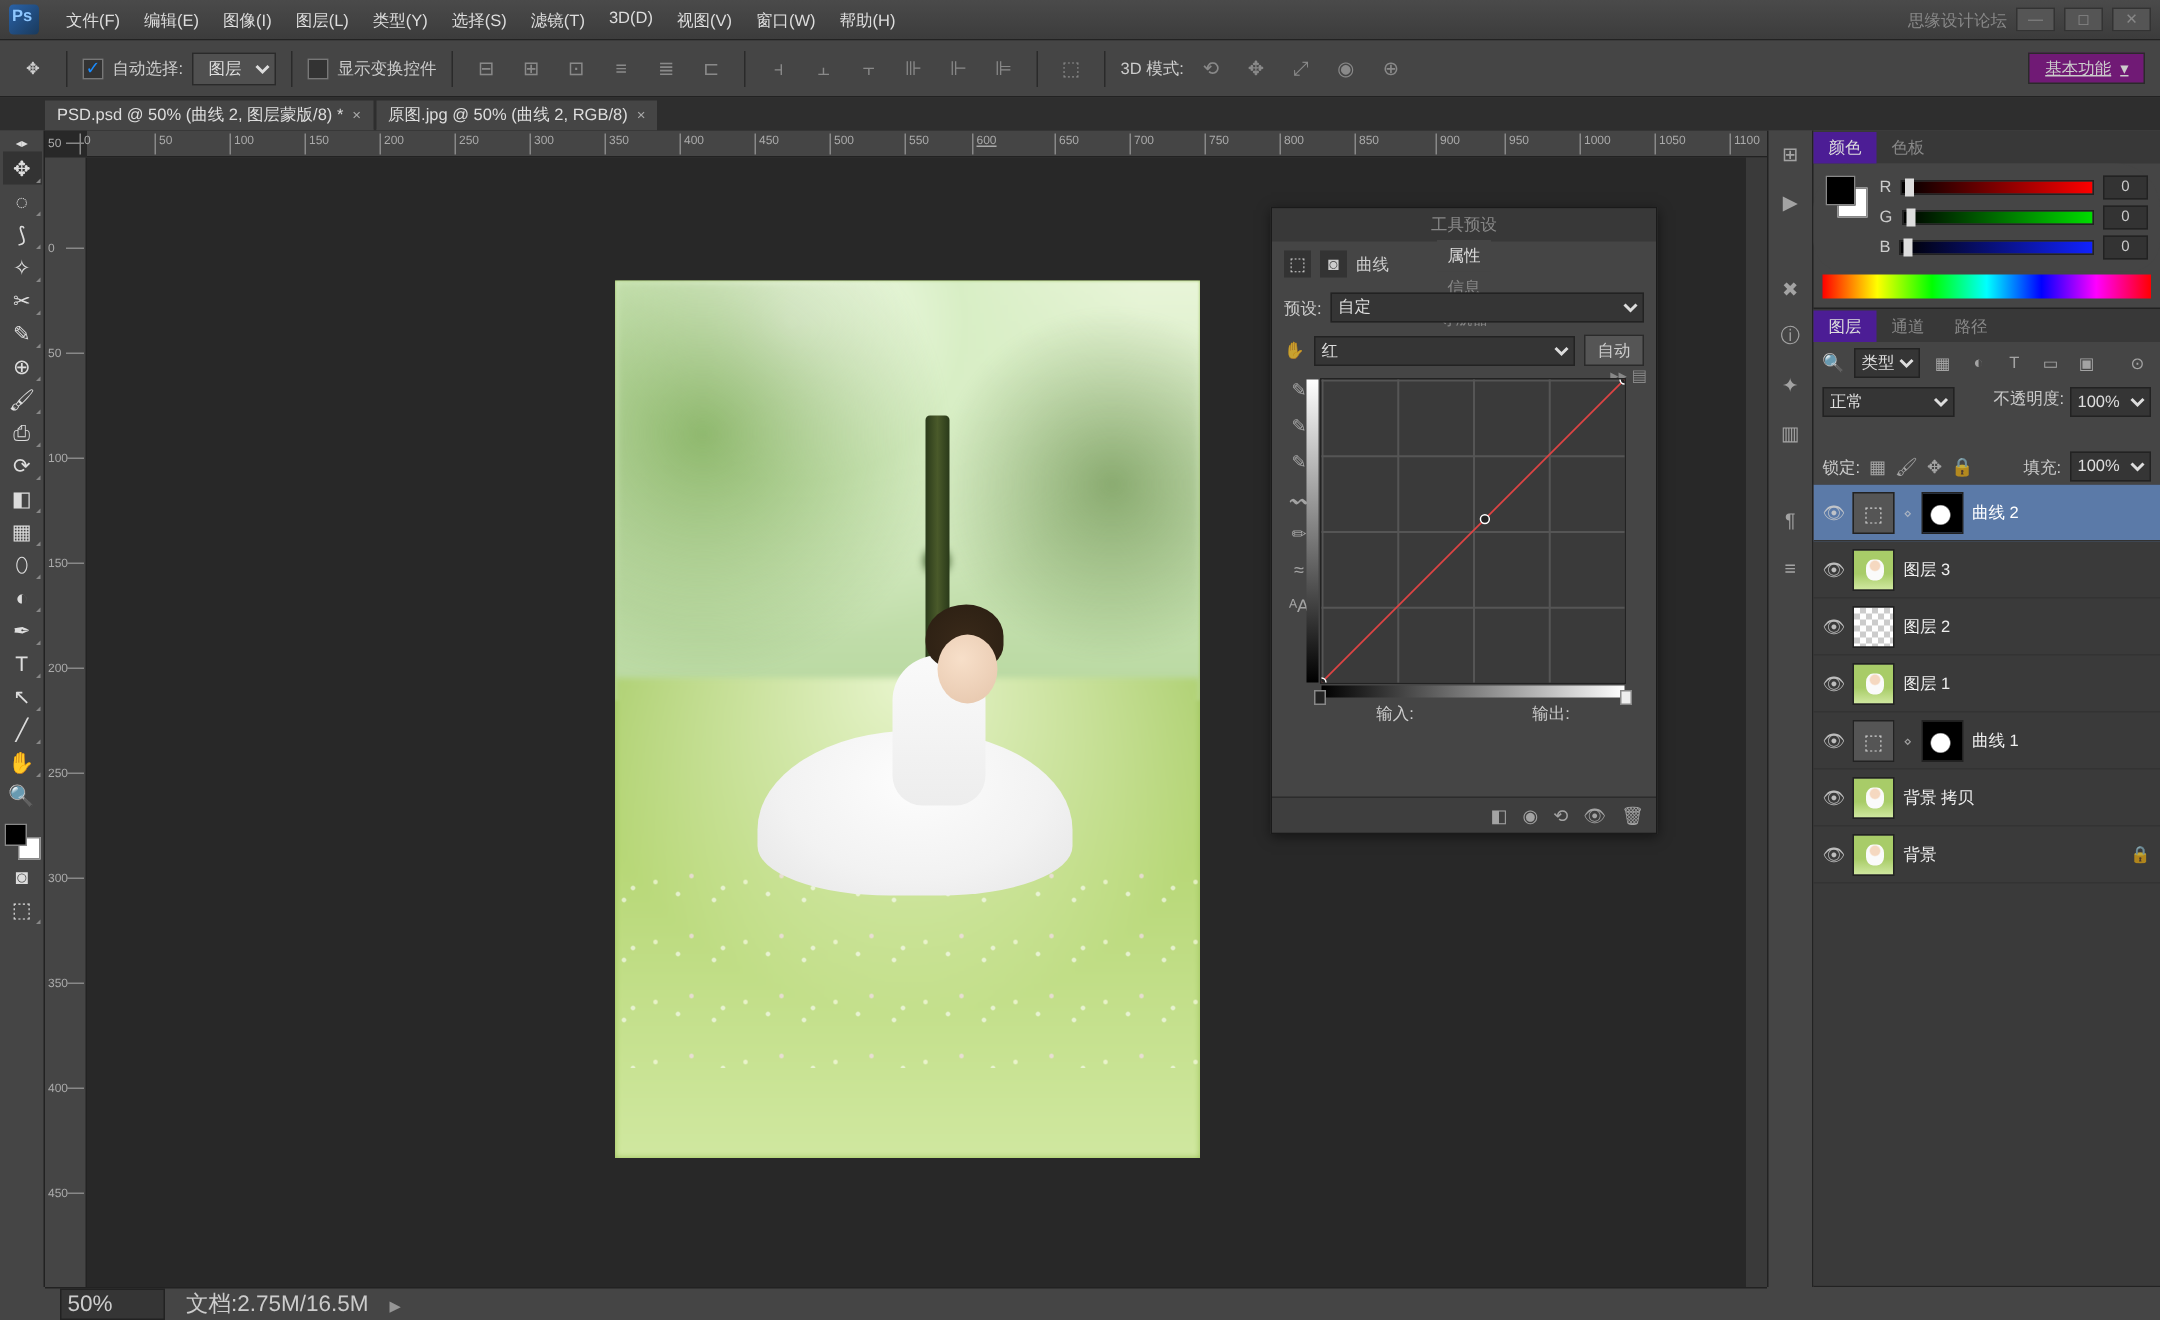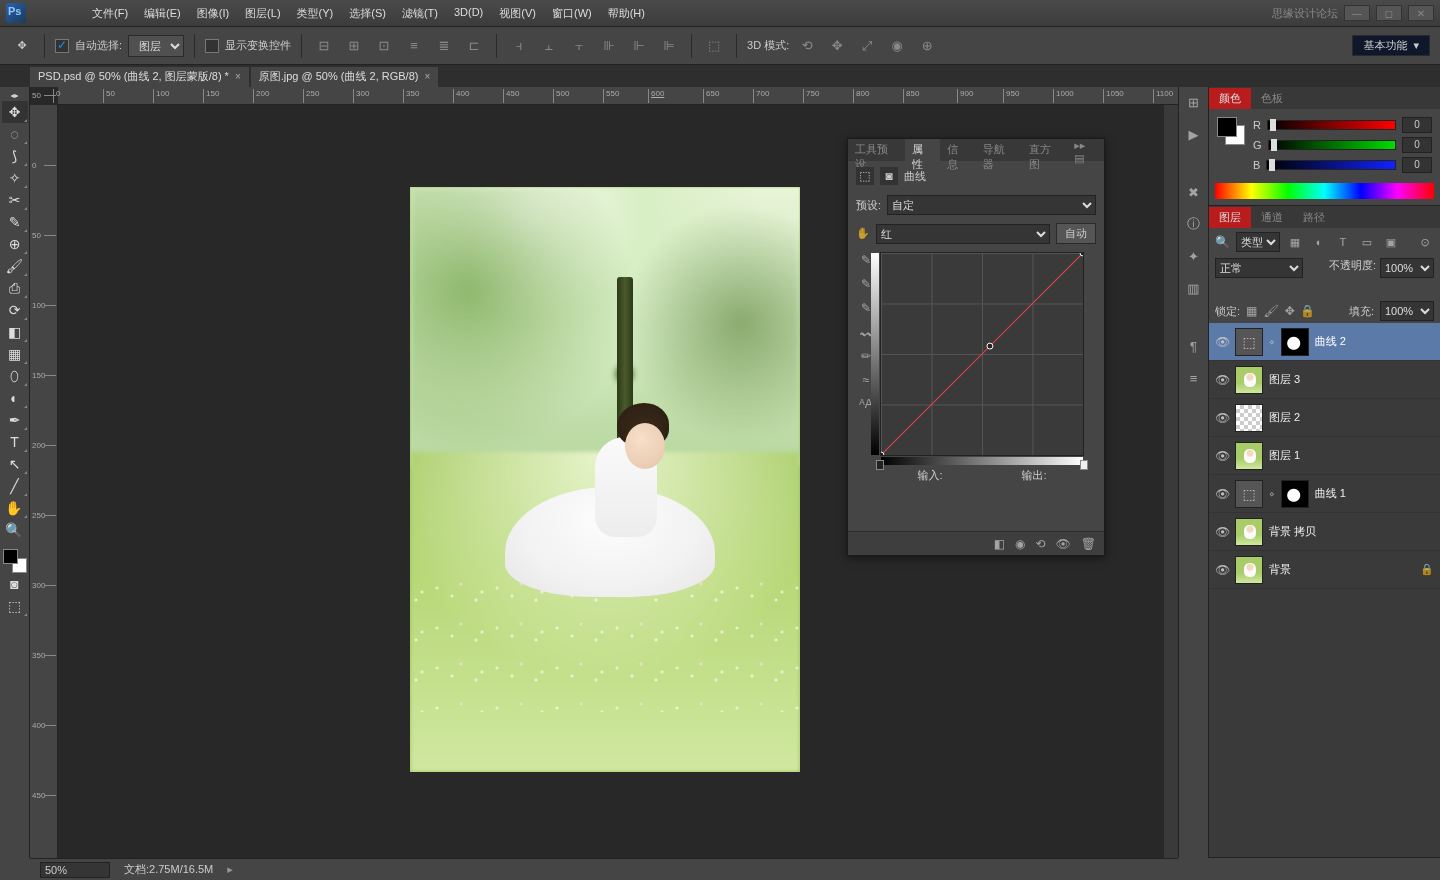--- a/index.html
+++ b/index.html
@@ -14,21 +14,21 @@
 .winbtn { width:26px; height:16px; background:#555; display:inline-flex; align-items:center; justify-content:center; font-size:10px; border:1px solid #333; }
 
 
 .optbar { height:38px; background:#454545; border-bottom:1px solid #222; display:flex; align-items:center; padding:0 10px; gap:6px; }
 .optbar .toolico { width:24px; height:24px; background:#454545; display:inline-flex; align-items:center; justify-content:center;}
 .optbar .cb { width:14px; height:14px; background:#333; border:1px solid #777; display:inline-block; position:relative; }
 .optbar .cb.checked::after{content:"✓";color:#1a8cff;position:absolute;top:-2px;left:1px;font-size:12px;}
 .optbar .sep { width:1px; height:24px; background:#2a2a2a; margin:0 4px; }
 .optbar select, .optbar .drop { background:#505050; color:#ddd; border:1px solid #2a2a2a; height:22px; padding:0 6px; font-size:11px; }
 .optbar .icobtn { width:24px; height:24px; opacity:.5; display:inline-flex; align-items:center; justify-content:center; font-size:13px; }
-.rightdrop { margin-left:auto; background:#0f172a; border:1px solid #2a2a2a; padding:2px 10px; display:flex; align-items:center; gap:6px; }
+.rightdrop { margin-left:auto; background:#701a75; border:1px solid #2a2a2a; padding:2px 10px; display:flex; align-items:center; gap:6px;text-decoration:underline; }
 
 
 .tabbar { height:22px; background:#2e2e2e; display:flex; align-items:flex-end; padding-left:30px; }
 .tab { height:20px; background:#454545; padding:2px 8px; font-size:11px; color:#ddd; margin-right:2px; border-bottom:1px solid #454545; }
 .tab .x { margin-left:6px; font-size:10px; color:#aaa; }
 
 
 .main { display:flex; height:calc(880px - 27px - 38px - 22px - 22px); }
 .toolbox { width:30px; background:#454545; border-right:1px solid #222; display:flex; flex-direction:column; align-items:center; padding-top:2px; }
 .tool { width:26px; height:22px; display:flex; align-items:center; justify-content:center; color:#ddd; font-size:14px; margin-bottom:0; cursor:default; position:relative;}
@@ -69,21 +69,21 @@
 .dress{position:absolute;left:0;bottom:0;width:210px;height:110px;background:radial-gradient(ellipse at 50% 30%,#fdfdfd 0%,#f2f2f2 60%,#e5e5e5 100%);border-radius:50% 50% 42% 42%/60% 60% 30% 30%;}
 .body{position:absolute;left:90px;bottom:60px;width:62px;height:100px;background:linear-gradient(#fafafa,#ededed);border-radius:30px 30px 20px 20px;}
 .head{position:absolute;left:120px;bottom:128px;width:40px;height:46px;background:radial-gradient(circle at 40% 35%,#f7dfc9,#e5c5ab);border-radius:50%;}
 .hair{position:absolute;left:112px;bottom:150px;width:52px;height:44px;background:radial-gradient(circle at 50% 60%,#3a2a1a,#2a1e12);border-radius:60% 55% 45% 50%;}
 
 .floatcol { width:30px; background:#454545; border-left:1px solid #222; display:flex; flex-direction:column; align-items:center; padding-top:6px; gap:14px; }
 .floatcol .ci{width:18px;height:18px;opacity:.7;display:flex;align-items:center;justify-content:center;font-size:13px;}
 
 
 .props { position:absolute; left:847px; top:138px; width:258px; background:#454545; border:1px solid #1a1a1a; box-shadow:0 2px 8px rgba(0,0,0,.5); }
-.props .ptabs{height:22px;background:#383838;display:flex;font-size:11px;}
+.props .ptabs{height:22px;background:#383838;display:flex;align-items:center;font-size:11px;flex-direction:column;}
 .props .ptab{padding:3px 7px;color:#888;}
 .props .ptab.act{background:#454545;color:#ddd;}
 .props .hdr{display:flex;align-items:center;padding:6px 8px;gap:6px;}
 .props .hdr .ico{width:18px;height:18px;background:#333;display:flex;align-items:center;justify-content:center;font-size:12px;}
 .props .row{display:flex;align-items:center;padding:4px 8px;gap:6px;}
 .props select,.props input{background:#353535;color:#ddd;border:1px solid #222;height:20px;font-size:11px;flex:1;}
 .props .auto{background:#555;border:1px solid #2a2a2a;padding:2px 8px;font-size:11px;}
 .props .curvewrap{display:flex;padding:4px 8px 8px 8px;gap:4px;}
 .props .sideicons{width:20px;display:flex;flex-direction:column;gap:8px;align-items:center;}
 .props .sideicons .si{width:16px;height:16px;opacity:.7;font-size:12px;display:flex;align-items:center;justify-content:center;}
@@ -95,21 +95,21 @@
 .props .curve .hgrad{position:absolute;left:0;bottom:-10px;width:100%;height:8px;background:linear-gradient(90deg,#000,#fff);}
 .props .curve svg{position:absolute;inset:0;}
 .props .iorow{display:flex;justify-content:space-around;padding:4px 18px 8px 30px;font-size:11px;}
 .props .footer{height:24px;background:#3c3c3c;border-top:1px solid #222;display:flex;justify-content:flex-end;align-items:center;gap:10px;padding:0 8px;font-size:12px;opacity:.7;}
 
 
 .rightcol { width:232px; background:#454545; border-left:1px solid #222; display:flex; flex-direction:column; }
 .panel{border-bottom:1px solid #222;}
 .panel .ptabs{height:22px;background:#383838;display:flex;align-items:center;}
 .panel .ptab{padding:3px 10px;font-size:11px;color:#888;}
-.panel .ptab.act{background:#b91c1c;color:#ddd;}
+.panel .ptab.act{background:#4c1d95;color:#ddd;}
 
 .colorpanel .body{padding:8px;display:flex;gap:8px;align-items:flex-start;background:#454545;position:static;width:auto;height:auto;}
 .colorpanel .sw{width:28px;height:28px;position:relative;}
 .colorpanel .sw .f{position:absolute;width:20px;height:20px;background:#000;border:1px solid #888;z-index:2;}
 .colorpanel .sw .b{position:absolute;width:20px;height:20px;background:#fff;border:1px solid #888;right:0;bottom:0;}
 .sliders{flex:1;display:flex;flex-direction:column;gap:4px;}
 .srow{display:flex;align-items:center;gap:6px;font-size:11px;}
 .srow .bar{flex:1;height:10px;border:1px solid #222;position:relative;}
 .srow .bar .h{position:absolute;left:2px;top:-2px;width:6px;height:12px;background:#ddd;}
 .srow .val{width:30px;height:16px;background:#333;border:1px solid #222;text-align:center;font-size:10px;line-height:14px;}
@@ -133,29 +133,29 @@
 .layer .mask.black{background:radial-gradient(circle at 45% 55%, #fff 6px, #000 7px);}
 .layer .adj{width:28px;height:28px;background:#555;border:1px solid #222;display:flex;align-items:center;justify-content:center;font-size:14px;}
 .layer .nm{font-size:11px;color:#eee;}
 .layer.sel .nm{color:#fff;}
 .layer .lck{margin-left:auto;opacity:.7;font-size:11px;}
 .thumb.img{background:linear-gradient(#a8cc68 60%,#d0e8a0);position:relative;}
 .thumb.img::after{content:"";position:absolute;left:8px;top:6px;width:12px;height:14px;background:radial-gradient(circle at 50% 30%,#f5d8c0 3px,#fafafa 4px);border-radius:40%;}
 .thumb.chk{background:repeating-conic-gradient(#ccc 0 25%,#fff 0 50%) 0 0/8px 8px;}
 
 
-.status{position:absolute;bottom:0;left:30px;right:262px;height:22px;background:#454545;border-top:1px solid #222;display:flex;align-items:center;gap:14px;padding:0 10px;font-size:11px;color:#ccc;}
+.status{position:absolute;bottom:0;left:30px;right:262px;height:22px;background:#454545;border-top:1px solid #222;display:flex;align-items:center;gap:14px;padding:0 10px;font-size:15px;color:#ccc;}
 .status .zoom{width:70px;background:#353535;border:1px solid #222;padding:1px 4px;}
 </style>
 </head>
 <body>
 
 <div class="menubar">
   <div class="logo"></div>
-  <div id="menu-items" style="display: flex; margin-left: 48px;">
+  <div id="menu-items" style="display: flex;">
       <span class="mitem">文件(F)</span>
       <span class="mitem">编辑(E)</span>
       <span class="mitem">图像(I)</span>
       <span class="mitem">图层(L)</span>
       <span class="mitem">类型(Y)</span>
       <span class="mitem">选择(S)</span>
       <span class="mitem">滤镜(T)</span>
       <span class="mitem">3D(D)</span>
       <span class="mitem">视图(V)</span>
       <span class="mitem">窗口(W)</span>

